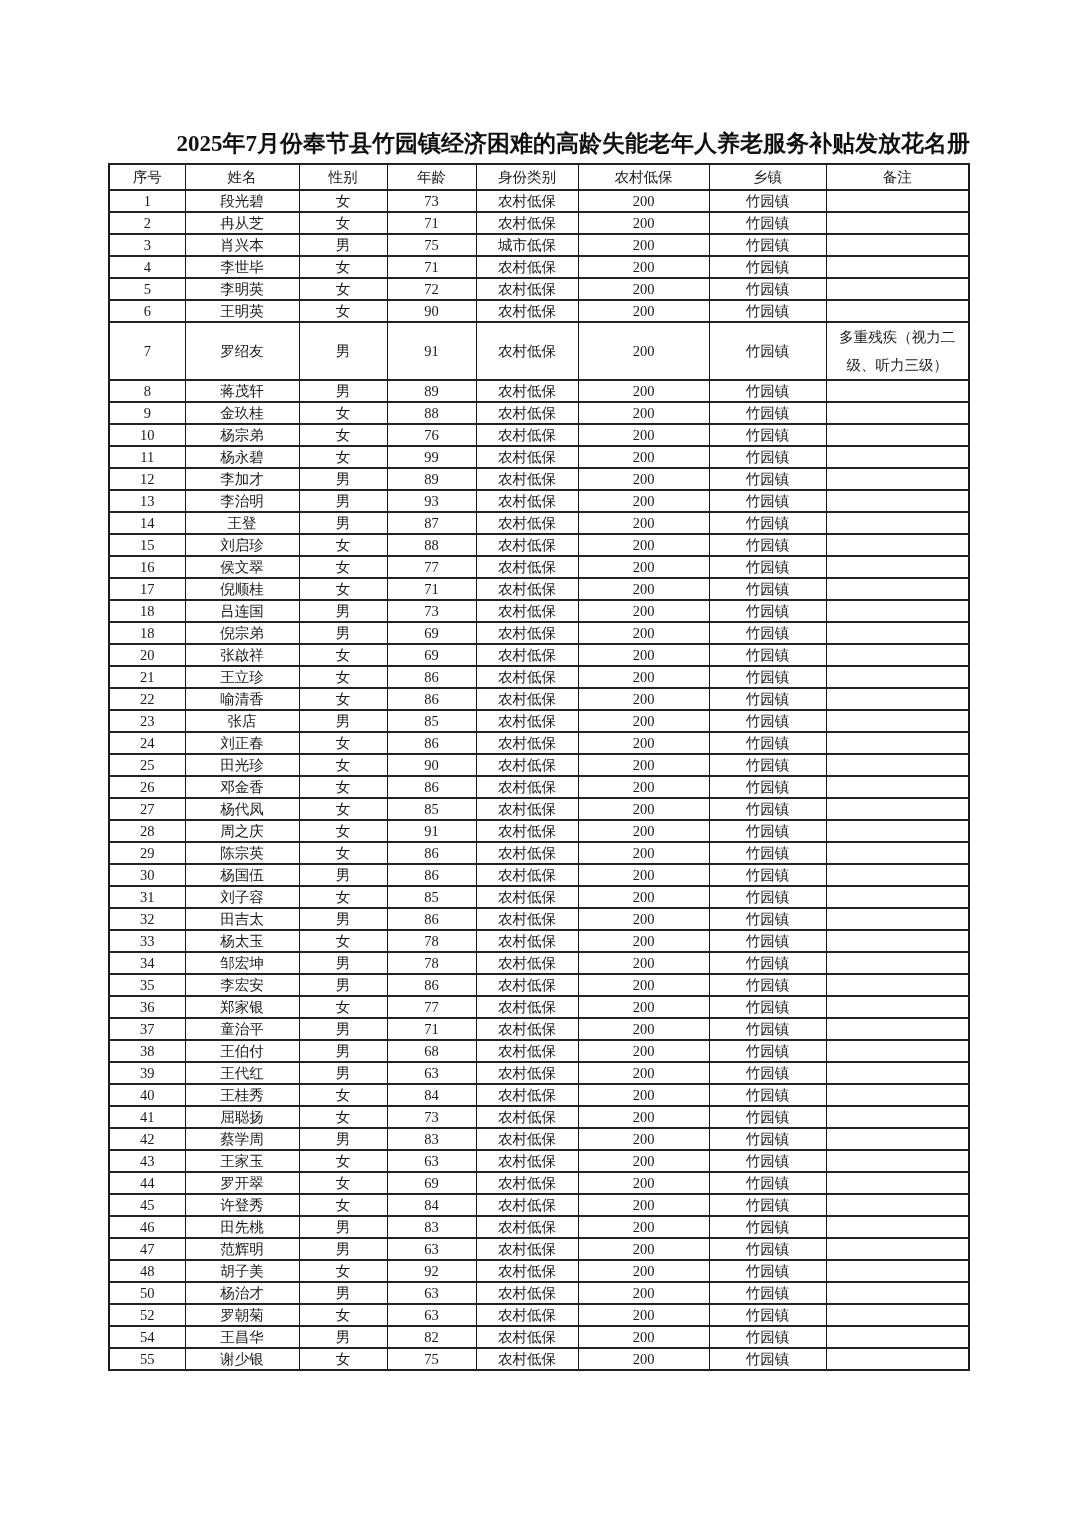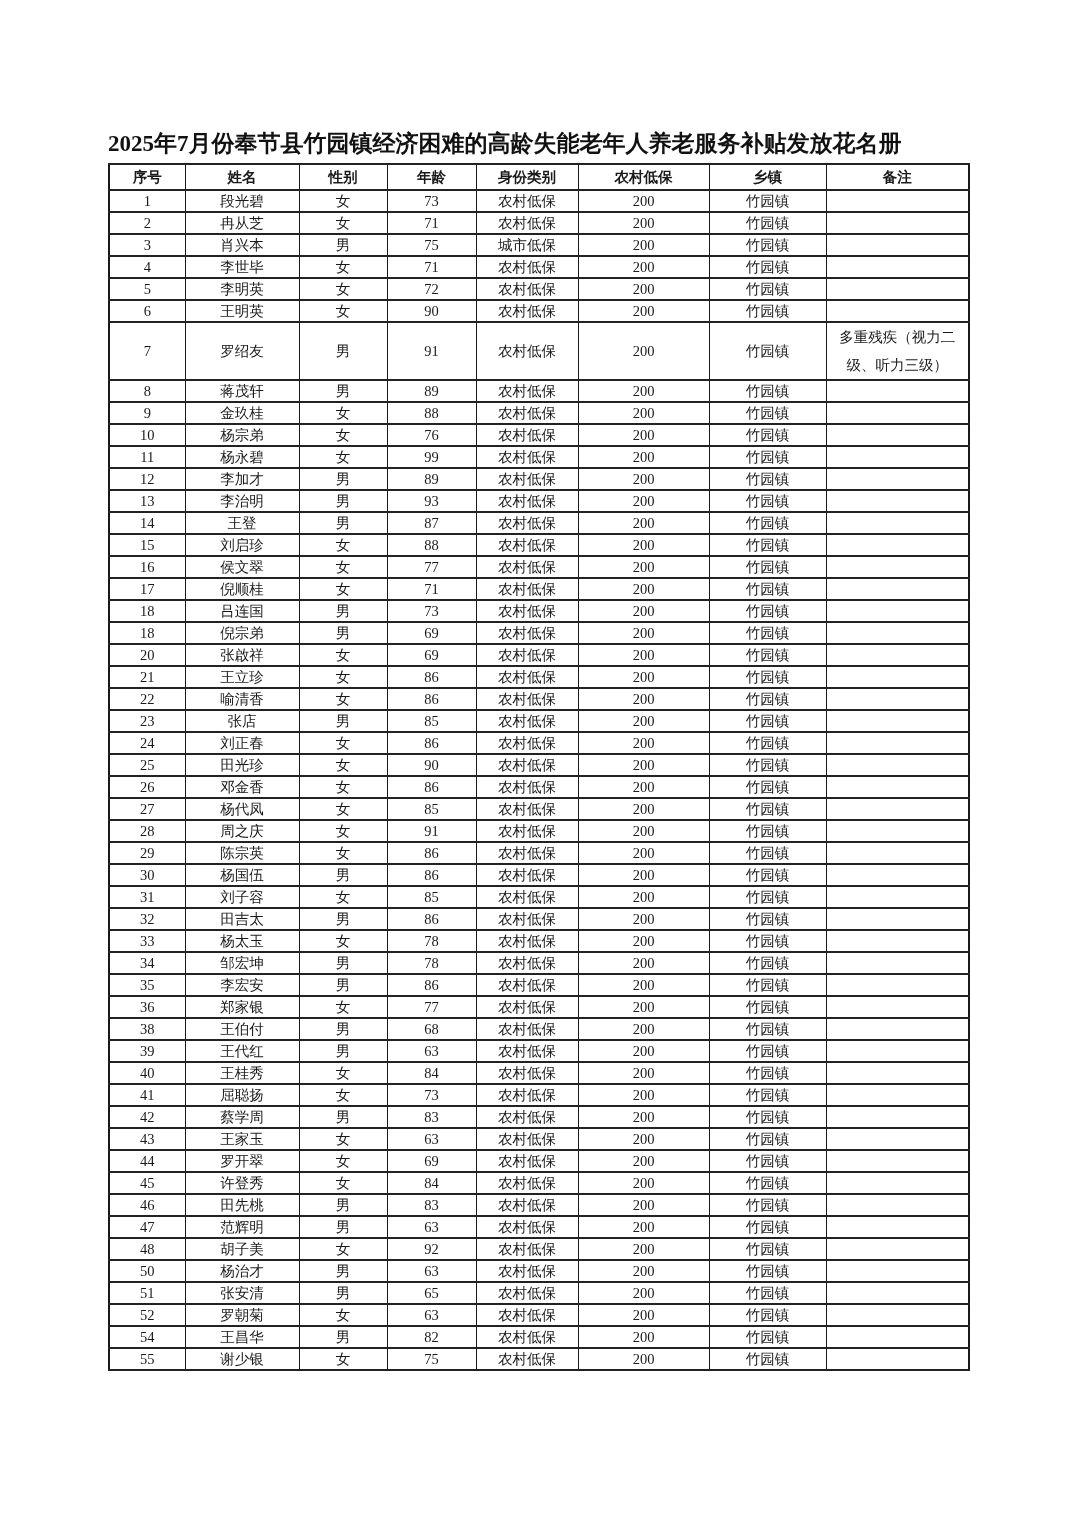--- a/index.html
+++ b/index.html
@@ -17,21 +17,21 @@
   .doc-content {
     position: absolute;
     left: 108px;
     top: 128px;
     width: 862px;
   }
   .doc-title {
     margin: 0 0 4px 0;
     font-size: 23px;
     font-weight: bold;
-    text-align: left;
+    text-align: right;
     white-space: nowrap;
     letter-spacing: 0px;
     color: #111111;
   }
   table.roster {
     width: 860px;
     table-layout: fixed;
     border-collapse: collapse;
     border: 2px solid #1a1a1a;
   }
@@ -44,21 +44,21 @@
     padding: 0 2px;
     text-align: center;
     vertical-align: middle;
     font-size: 14.5px;
     line-height: 20px;
     overflow: hidden;
     white-space: nowrap;
   }
   table.roster th {
     height: 24px;
-    font-weight: bold;
+    font-weight: normal;
   }
   table.roster td {
     height: 20px;
     font-weight: normal;
   }
   table.roster td.cell-remark {
     white-space: normal;
     line-height: 28px;
   }
   
@@ -490,20 +490,30 @@
     <td class="cell-no">36</td>
     <td class="cell-name">郑家银</td>
     <td class="cell-gender">女</td>
     <td class="cell-age">77</td>
     <td class="cell-category">农村低保</td>
     <td class="cell-amount">200</td>
     <td class="cell-town">竹园镇</td>
     <td class="cell-remark"></td>
   </tr>
 
+  <tr>
+    <td class="cell-no">37</td>
+    <td class="cell-name">童治平</td>
+    <td class="cell-gender">男</td>
+    <td class="cell-age">71</td>
+    <td class="cell-category">农村低保</td>
+    <td class="cell-amount">200</td>
+    <td class="cell-town">竹园镇</td>
+    <td class="cell-remark"></td>
+  </tr>
 
   <tr>
     <td class="cell-no">38</td>
     <td class="cell-name">王伯付</td>
     <td class="cell-gender">男</td>
     <td class="cell-age">68</td>
     <td class="cell-category">农村低保</td>
     <td class="cell-amount">200</td>
     <td class="cell-town">竹园镇</td>
     <td class="cell-remark"></td>
@@ -624,30 +634,20 @@
     <td class="cell-no">50</td>
     <td class="cell-name">杨治才</td>
     <td class="cell-gender">男</td>
     <td class="cell-age">63</td>
     <td class="cell-category">农村低保</td>
     <td class="cell-amount">200</td>
     <td class="cell-town">竹园镇</td>
     <td class="cell-remark"></td>
   </tr>
 
-  <tr>
-    <td class="cell-no">51</td>
-    <td class="cell-name">张安清</td>
-    <td class="cell-gender">男</td>
-    <td class="cell-age">65</td>
-    <td class="cell-category">农村低保</td>
-    <td class="cell-amount">200</td>
-    <td class="cell-town">竹园镇</td>
-    <td class="cell-remark"></td>
-  </tr>
 
   <tr>
     <td class="cell-no">52</td>
     <td class="cell-name">罗朝菊</td>
     <td class="cell-gender">女</td>
     <td class="cell-age">63</td>
     <td class="cell-category">农村低保</td>
     <td class="cell-amount">200</td>
     <td class="cell-town">竹园镇</td>
     <td class="cell-remark"></td>

